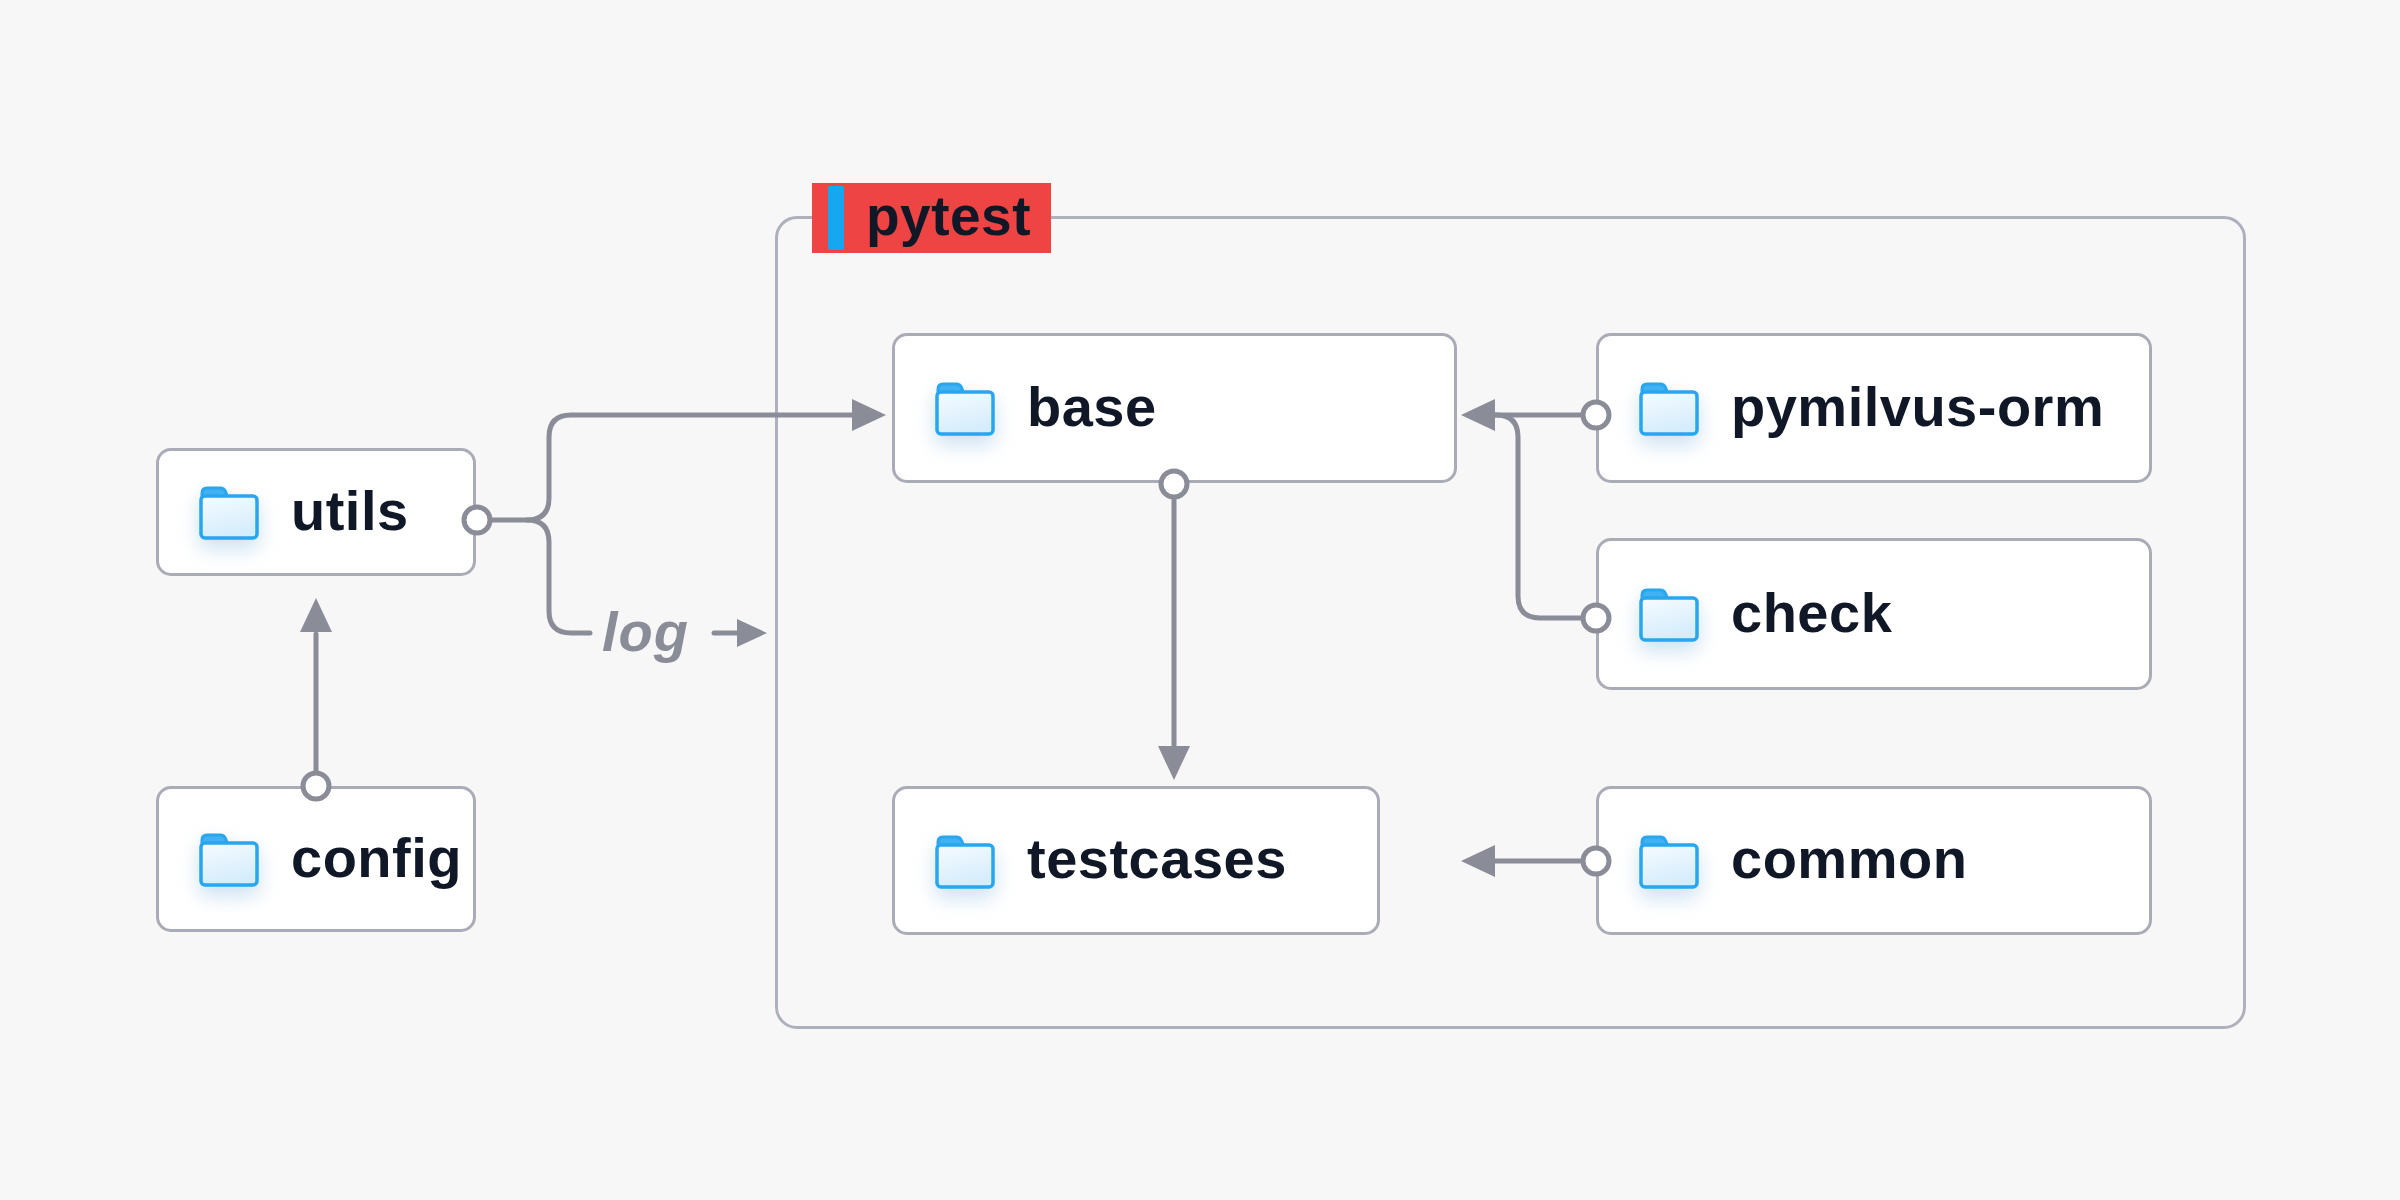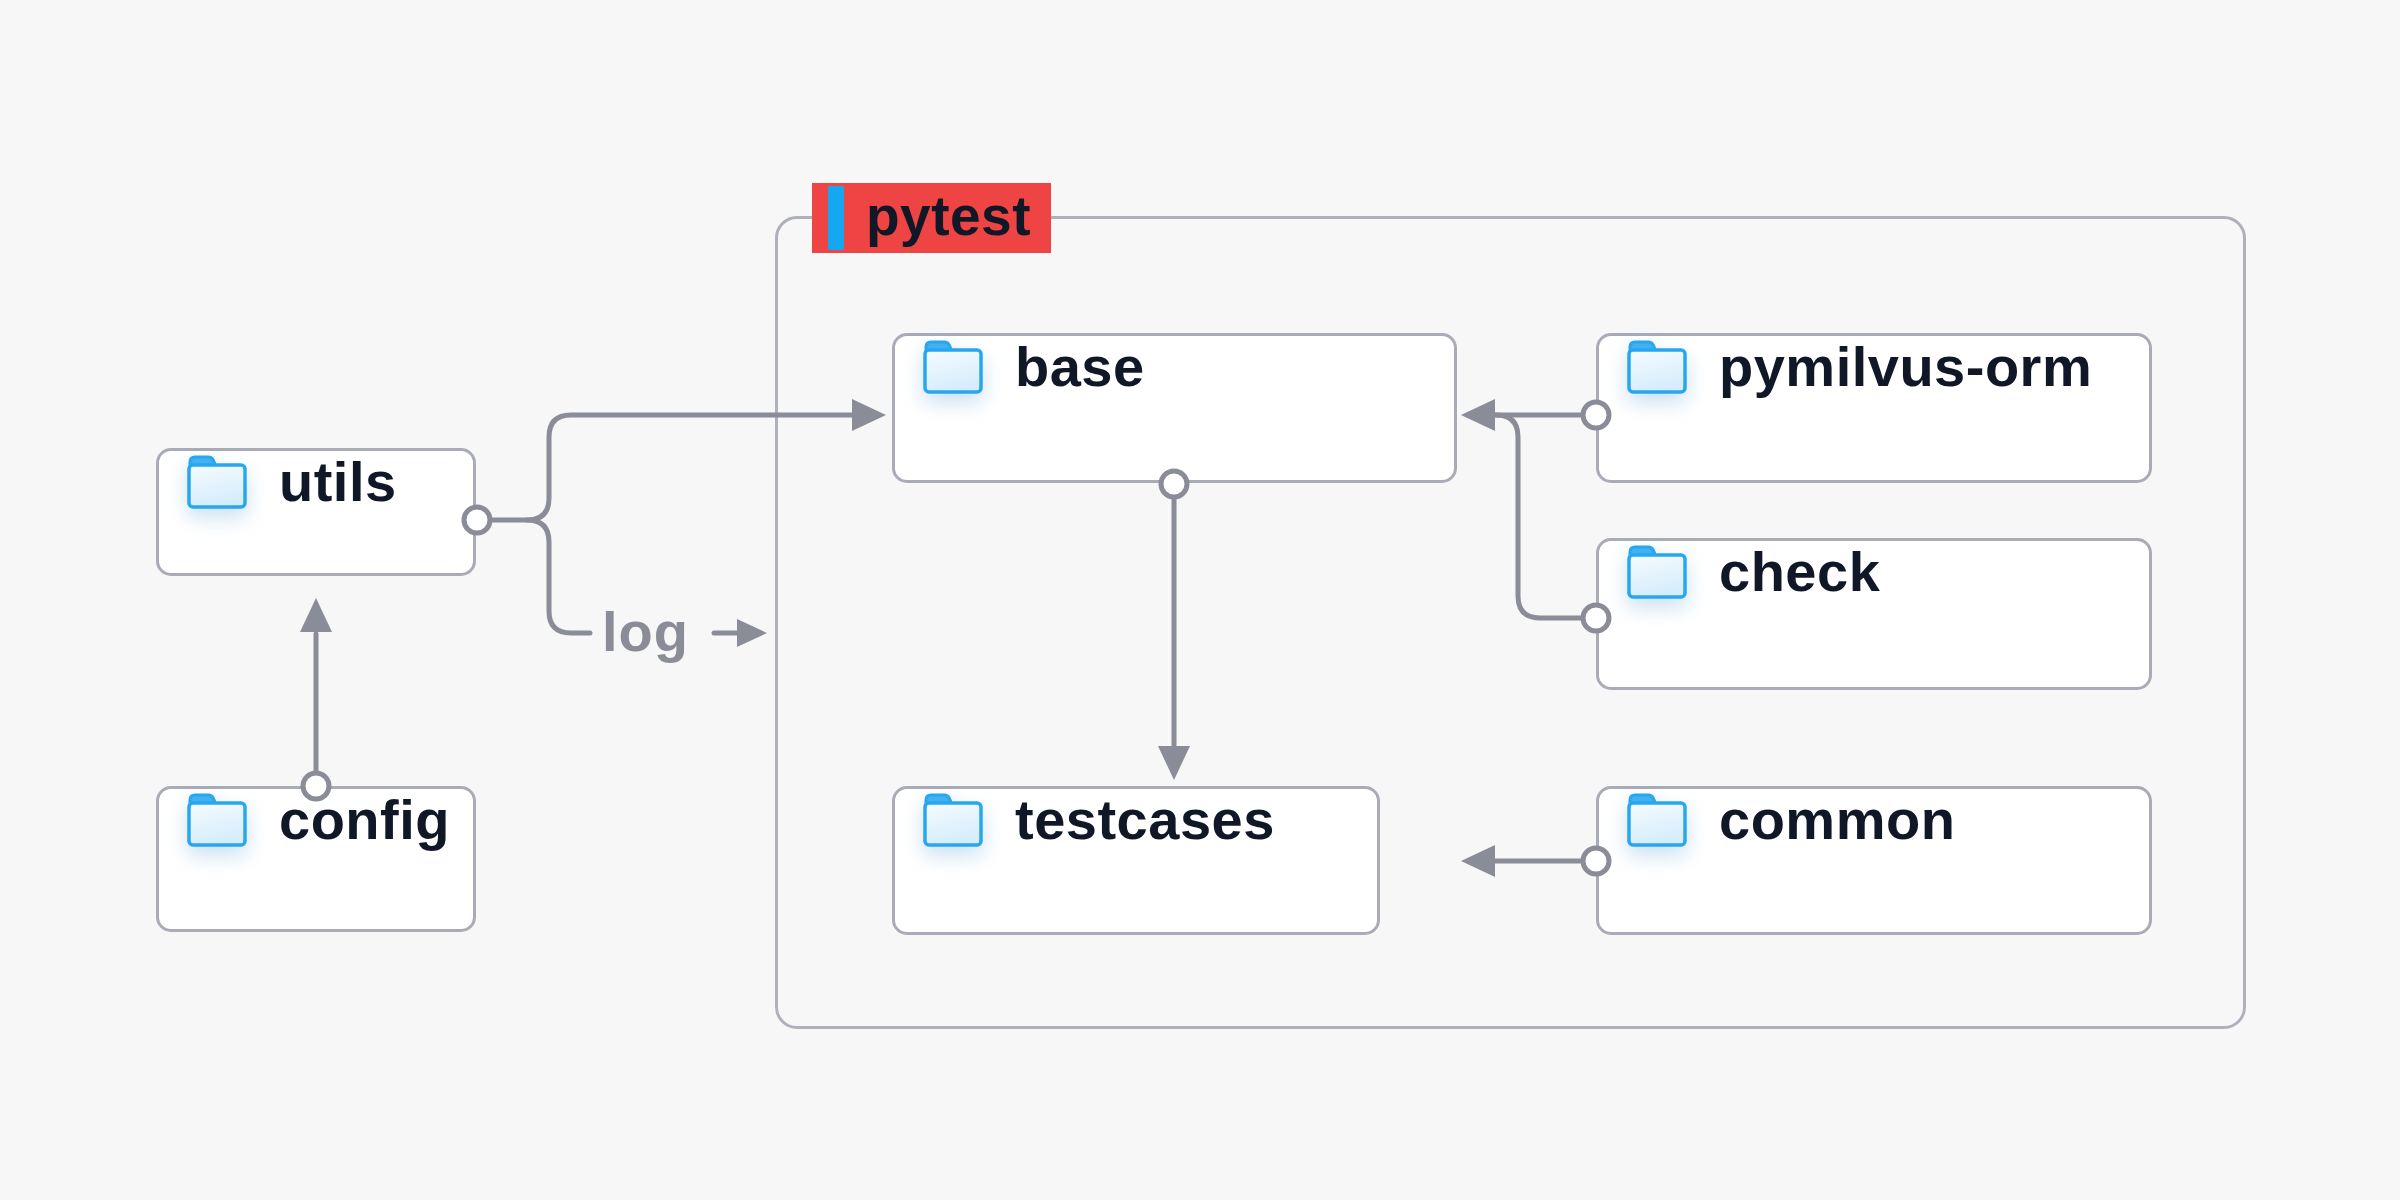--- a/index.html
+++ b/index.html
@@ -9,22 +9,22 @@
     background:#f7f7f8;
     font-family:"Liberation Sans", sans-serif;
     overflow:hidden;
   }
   
   .node{
     position:absolute;
     background:#ffffff;
     border:3px solid #a9abb6;
     border-radius:15px;
-    display:flex;
-    padding-left:26px;
+    display:flex;align-items:center;
+    padding-left:38px;
     box-sizing:border-box;
     gap:30px;
   }
   .node .label{
     font-size:56px;font-weight:700;color:#101828;
     letter-spacing:.5px;white-space:nowrap;
     transform:translateY(-2px);
   }
   .folder{
     flex:0 0 auto;
@@ -57,20 +57,21 @@
     position:absolute;left:0;top:0;width:2400px;height:1200px;
     pointer-events:none;
   }
   
   .edge-label{
     position:absolute;
     left:602px;top:597px;
     font-size:56px;font-weight:600;color:#8a8c98;
     letter-spacing:1px;line-height:70px;
     white-space:nowrap;
+    font-style:italic;
   }
 </style>
 </head>
 <body>
 
 <svg width="0" height="0" style="position:absolute" aria-hidden="true">
   <defs>
     <linearGradient id="foldBody" x1="0" y1="0" x2="0.3" y2="1">
       <stop offset="0" stop-color="#f6fbff"></stop>
       <stop offset="1" stop-color="#d5edfc"></stop>

